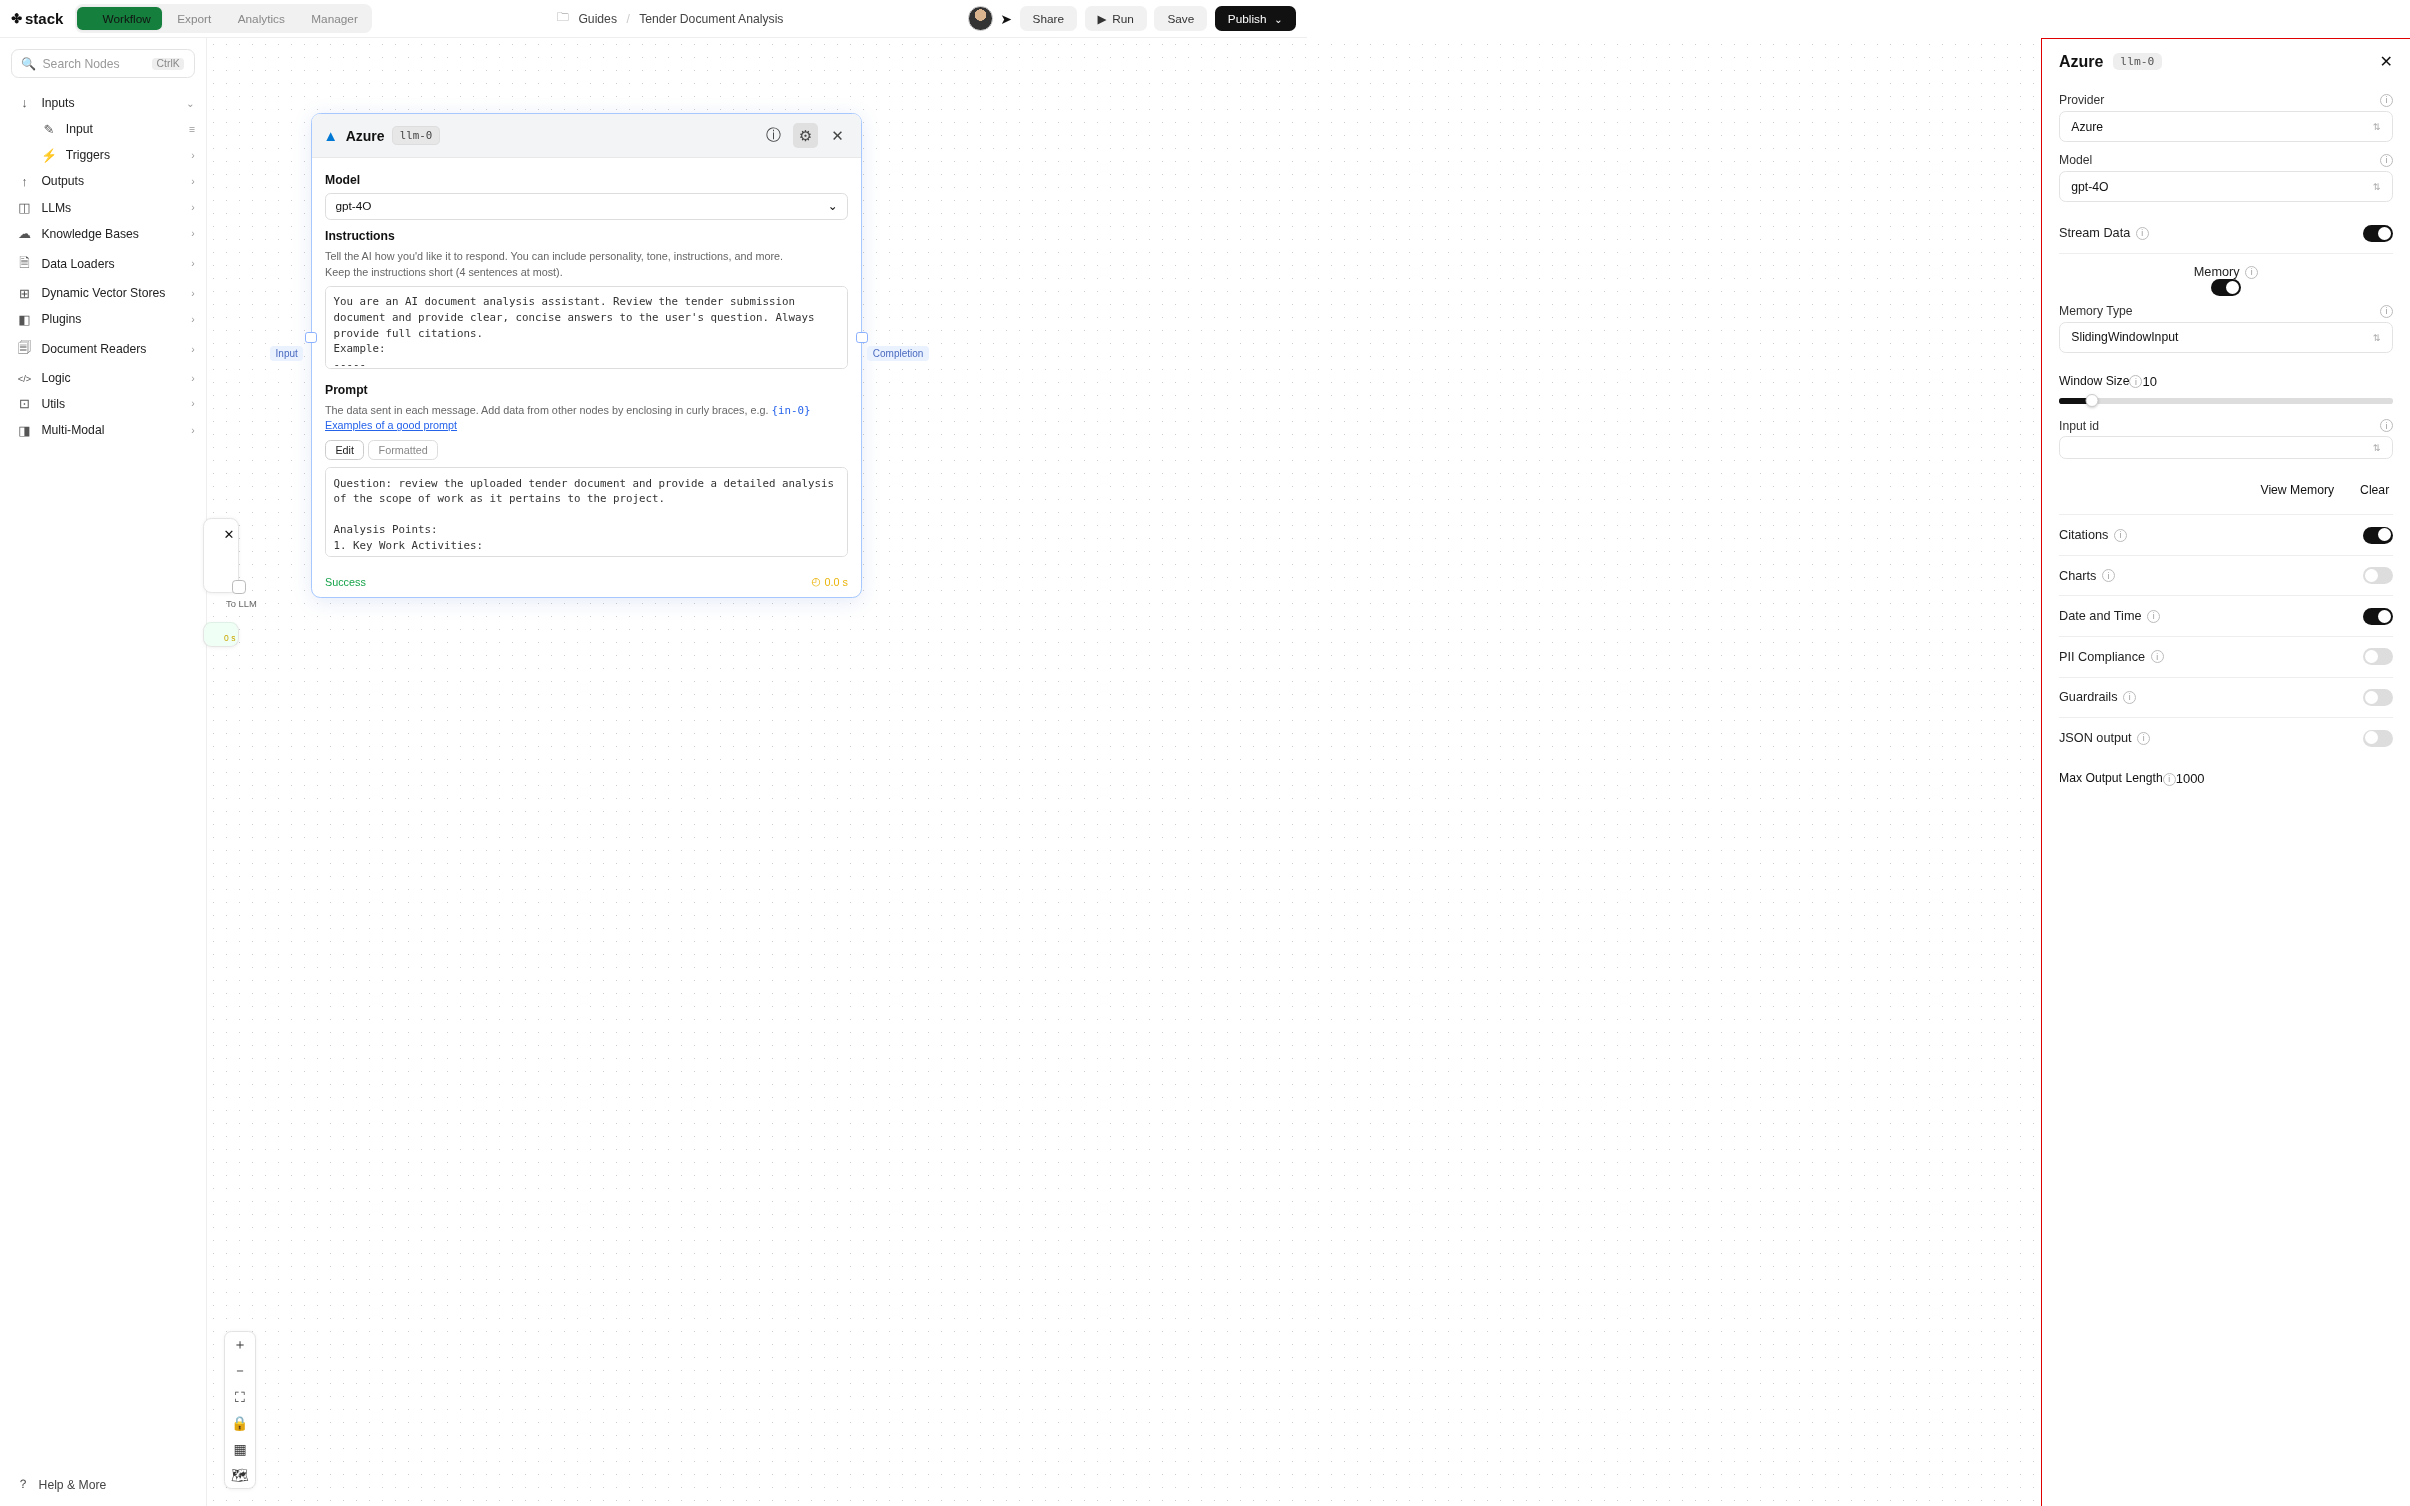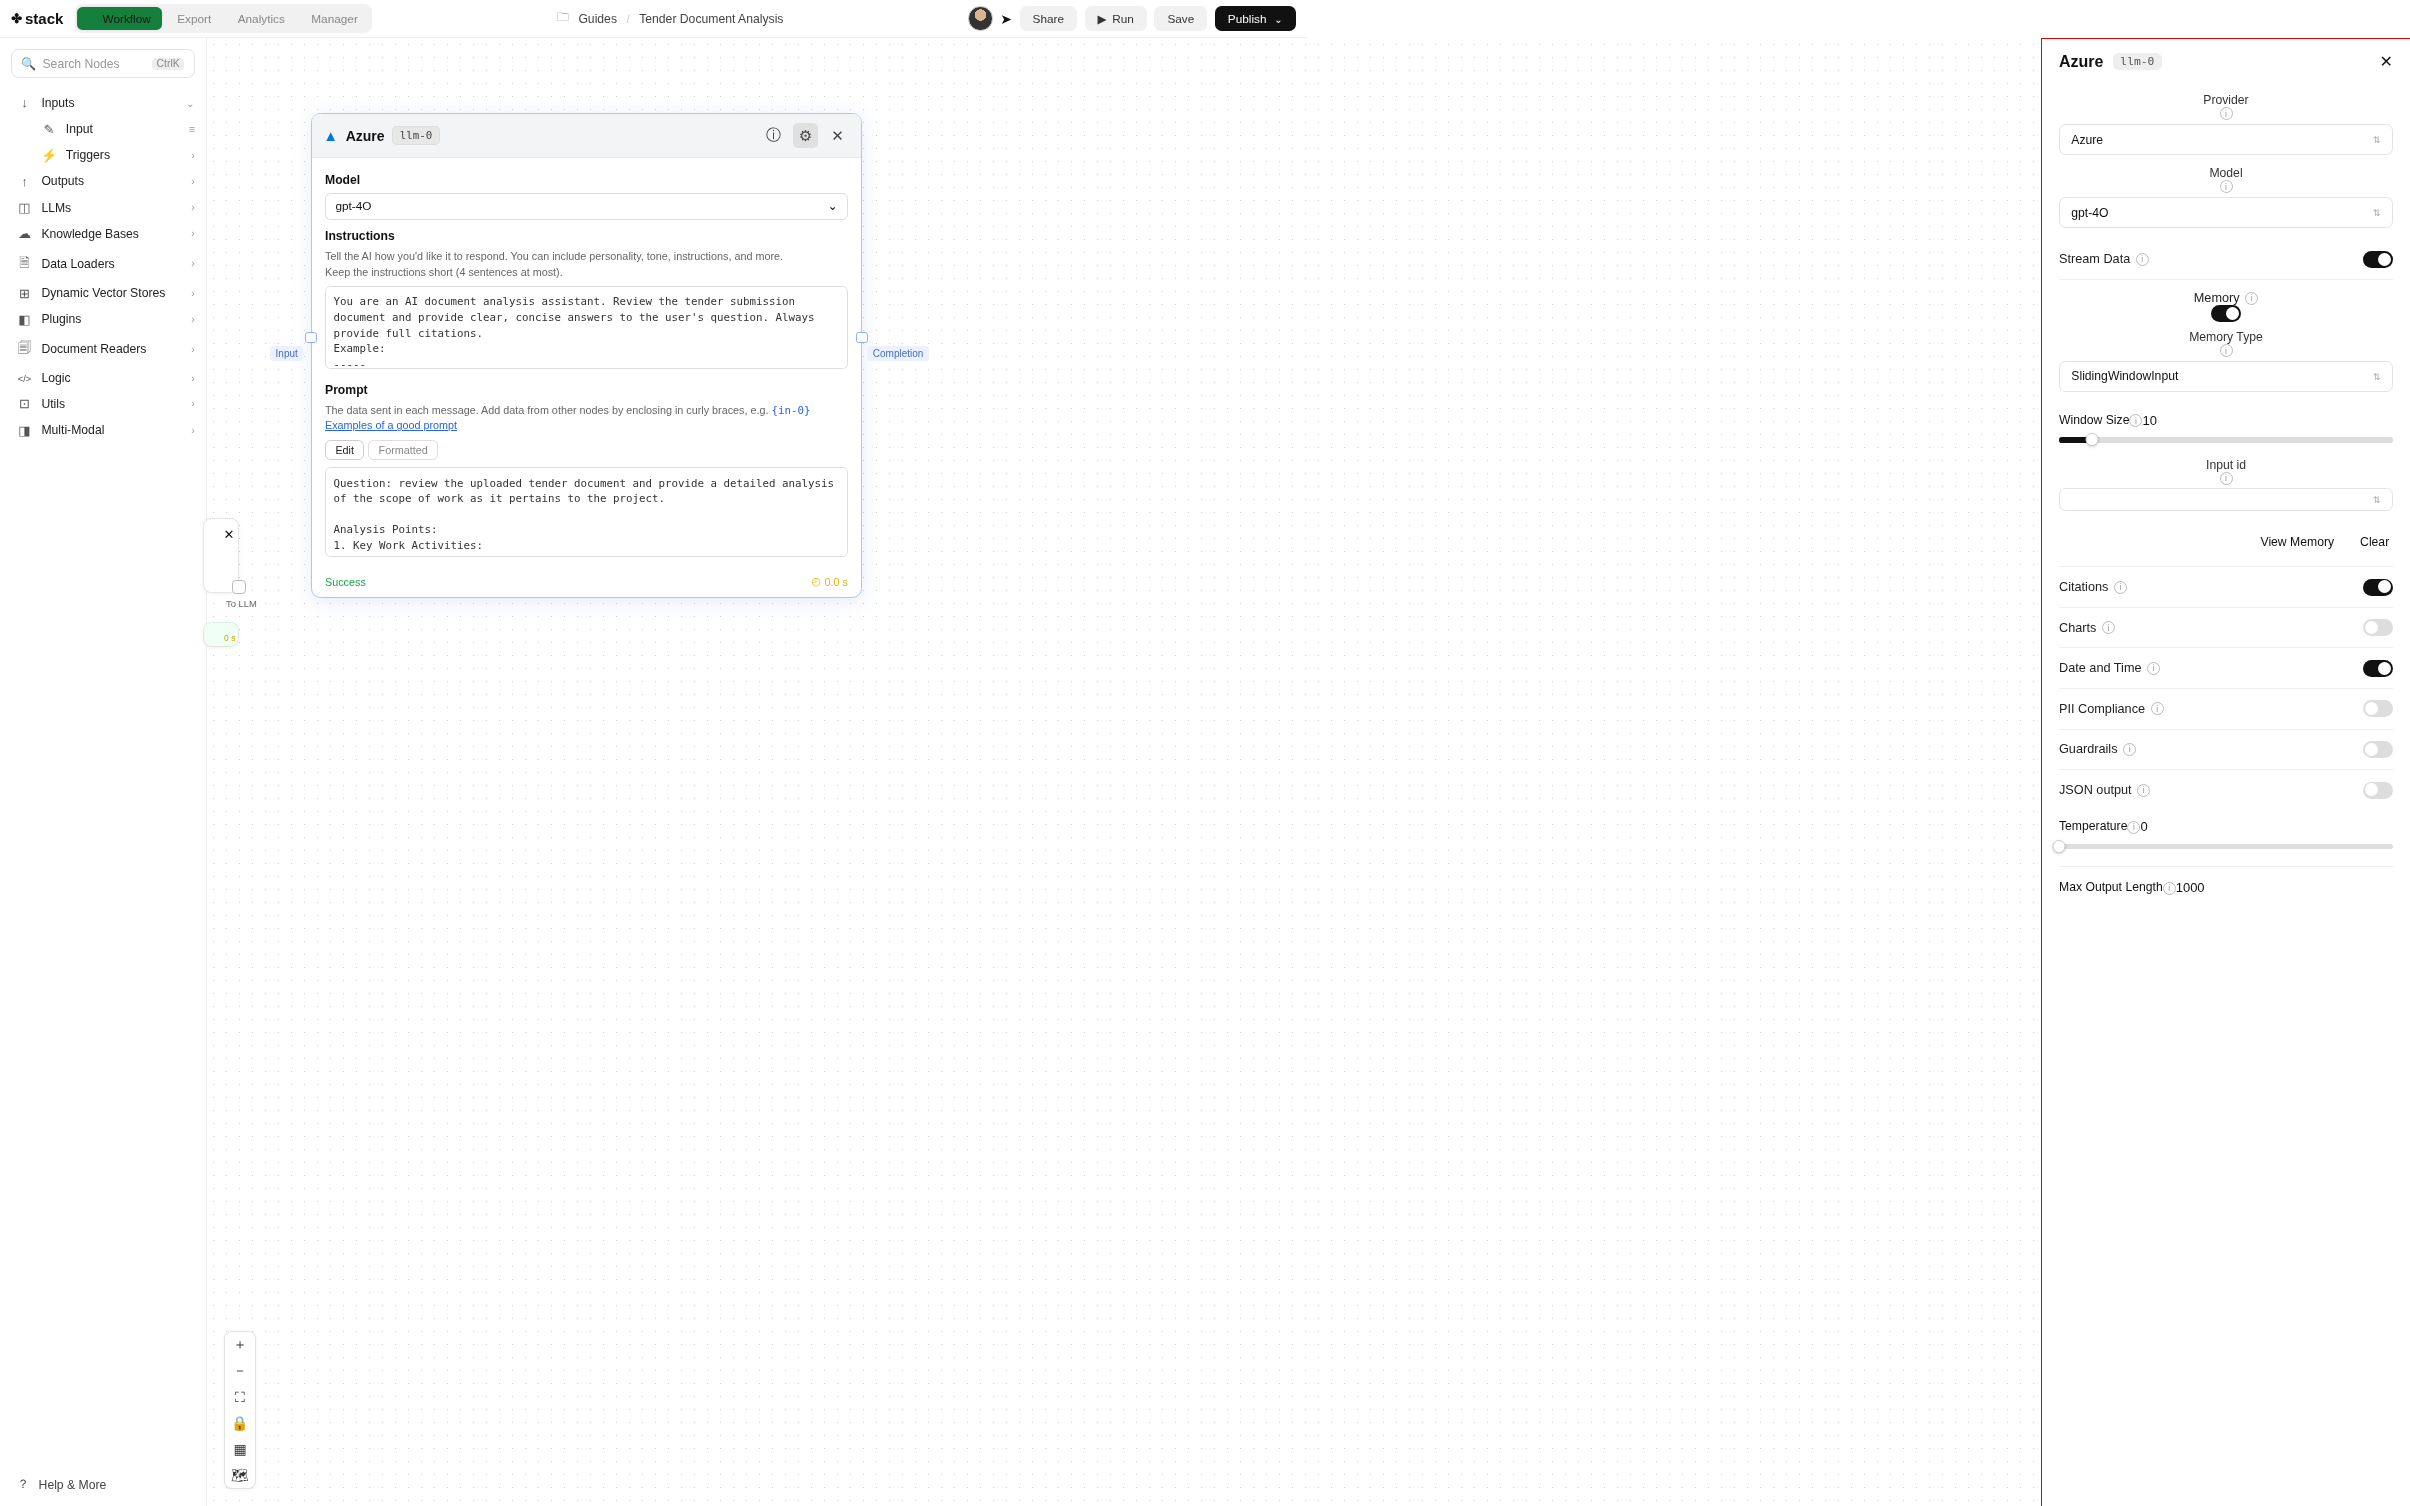--- a/index.html
+++ b/index.html
@@ -78,21 +78,21 @@
 .toggle::after { content: ""; position: absolute; width: 13px; height: 13px; background: #fff; border-radius: 50%; top: 1.9px; left: 1.9px; transition: .15s; }
 .toggle.on { background: #111; }
 .toggle.on::after { left: 15px; }
 .slider-row { padding: 9.4px 0 17px; border-bottom: 0.9px solid #eee; }
 .slider-head { display: flex; justify-content: flex-start; align-items: center; margin-bottom: 9.4px; }
 .slider-head .val { font-size: 13px; font-weight: 500; }
 .slider { position: relative; height: 5.6px; background: #ddd; border-radius: 2.8px; }
 .slider .fill { position: absolute; height: 100%; background: #111; border-radius: 2.8px; }
 .slider .knob { position: absolute; width: 13px; height: 13px; background: #fff; border: 0.9px solid #ccc; border-radius: 50%; top: -3.8px; transform: translateX(-50%); box-shadow: 0 0.9px 2.8px rgba(0,0,0,.2); }
 .mem-actions { display: flex; justify-content: flex-end; gap: 26px; padding: 13px 3.8px 17px; border-bottom: 0.9px solid #eee; font-size: 12.2px; }
-.field-lbl { display:flex; justify-content:space-between; align-items:center; font-size:12.2px; color:#333; margin-top:9.4px;flex-direction:column; }
+.field-lbl { display:flex; justify-content:space-between; align-items:center; font-size:12.2px; color:#333; margin-top:9.4px; }
 a.lnk { color: #2563eb; text-decoration: underline; font-size: 10.8px; }
 </style>
 </head>
 <body>
 
 <div class="header">
   <div class="logo">
     <span class="logo-icon">✤</span>
     <span>stack</span>
   </div>
@@ -386,30 +386,20 @@
         <div class="toggle"></div>
       </div>
     <div class="pn-row" style="border:none">
         <span class="rlbl">
           <span>JSON output</span>
           <span class="info-ic">i</span>
         </span>
         <div class="toggle"></div>
       </div>
 
-    <div class="slider-row">
-      <div class="slider-head">
-          <span class="rlbl"><span>Temperature</span><span class="info-ic">i</span></span>
-          <span class="val">0</span>
-        </div>
-      <div class="slider">
-          <div class="fill" style="width:0%"></div>
-          <div class="knob" style="left:0%"></div>
-        </div>
-    </div>
 
     <div class="slider-head" style="margin-top:13px">
         <span class="rlbl"><span>Max Output Length</span><span class="info-ic">i</span></span>
         <span class="val">1000</span>
       </div>
   </div>
 </div>
 
 
 </body></html>

